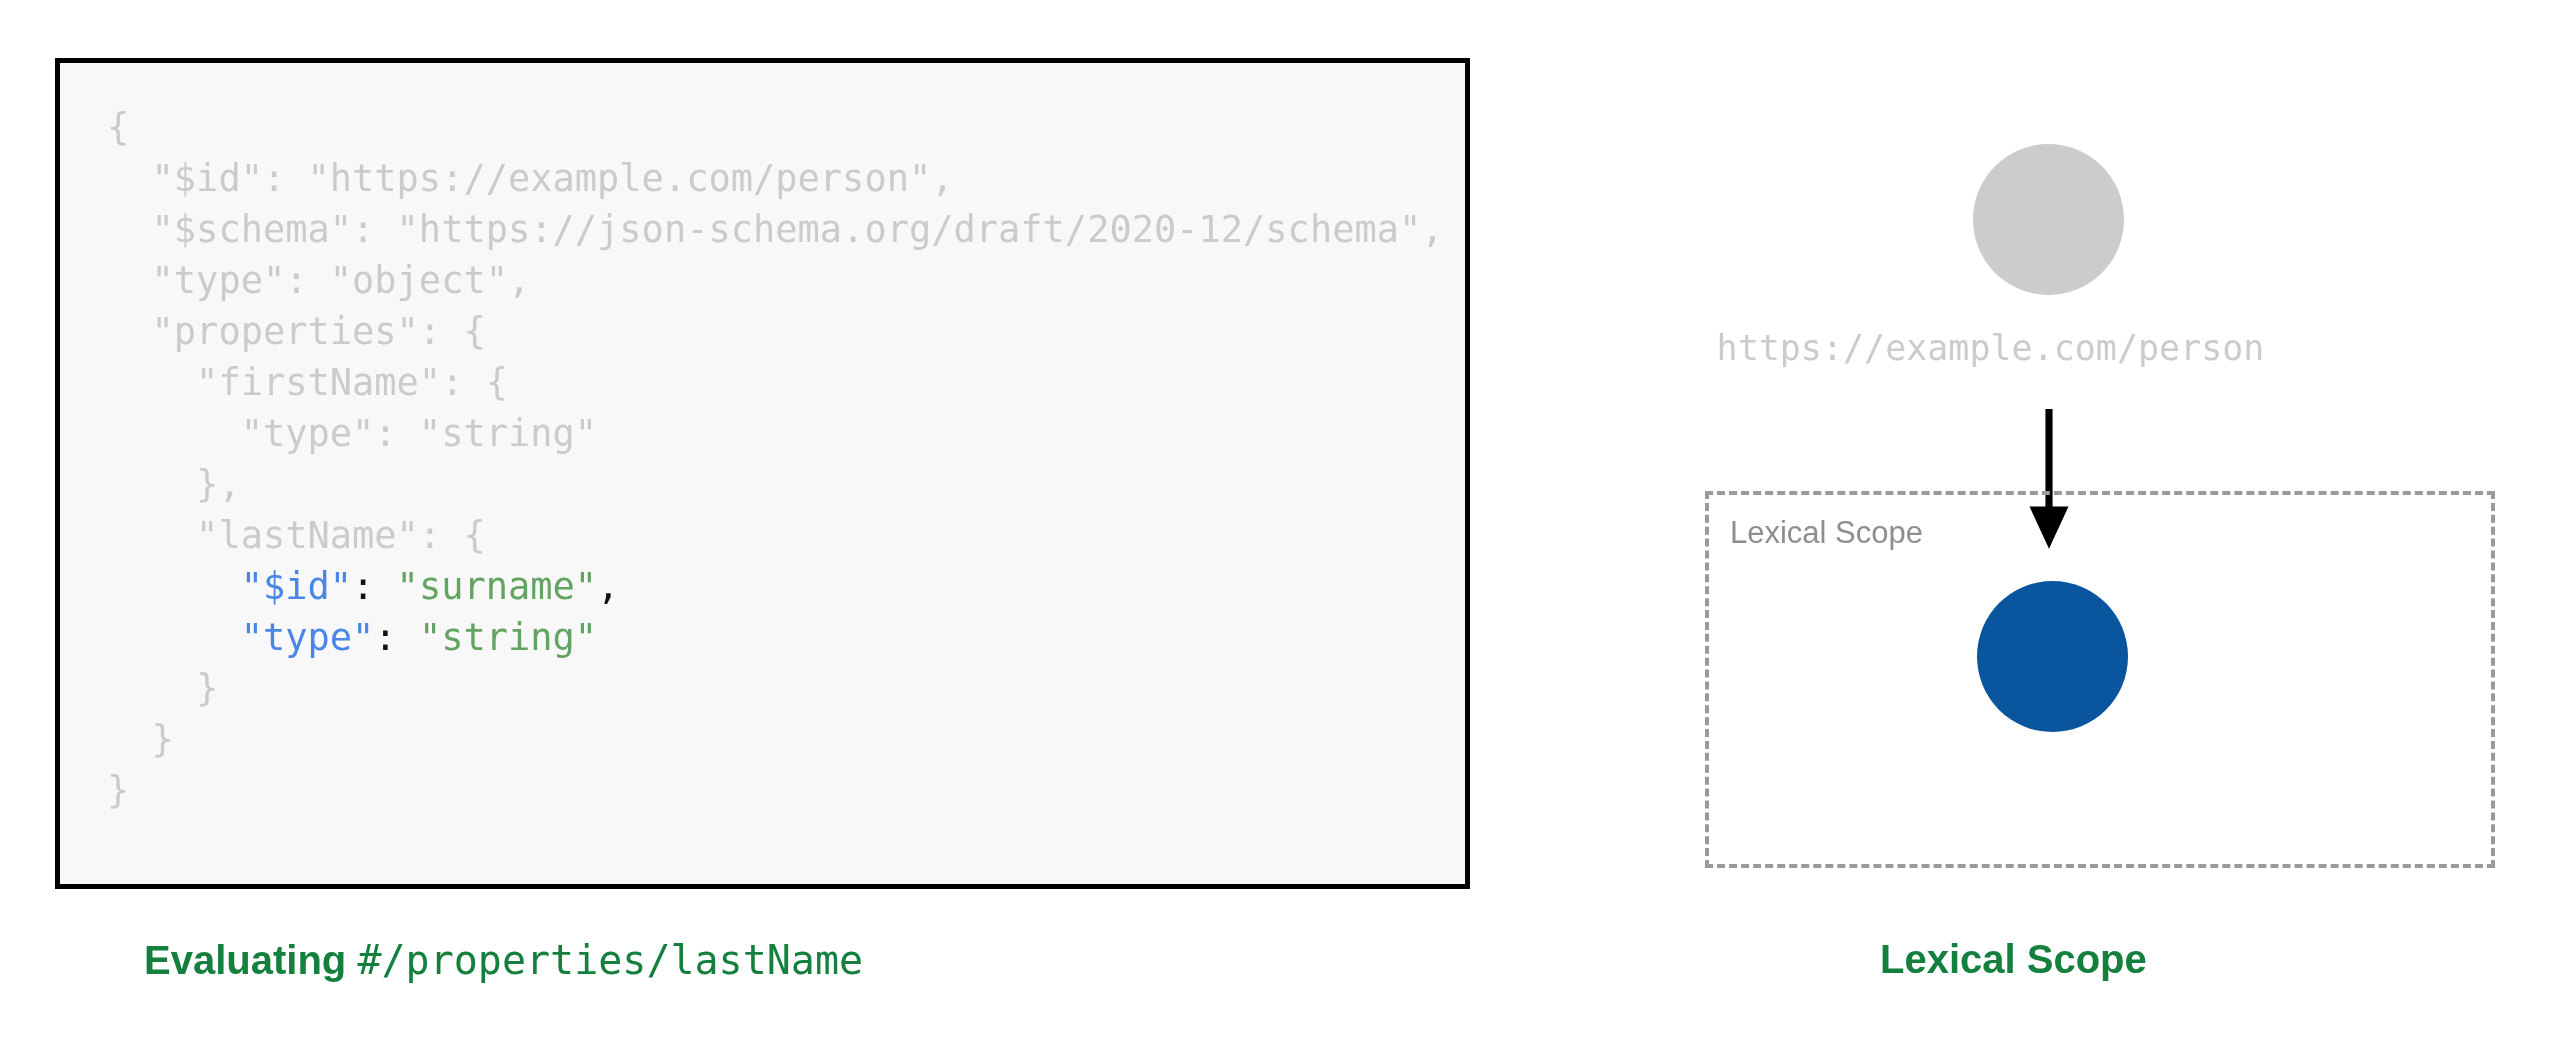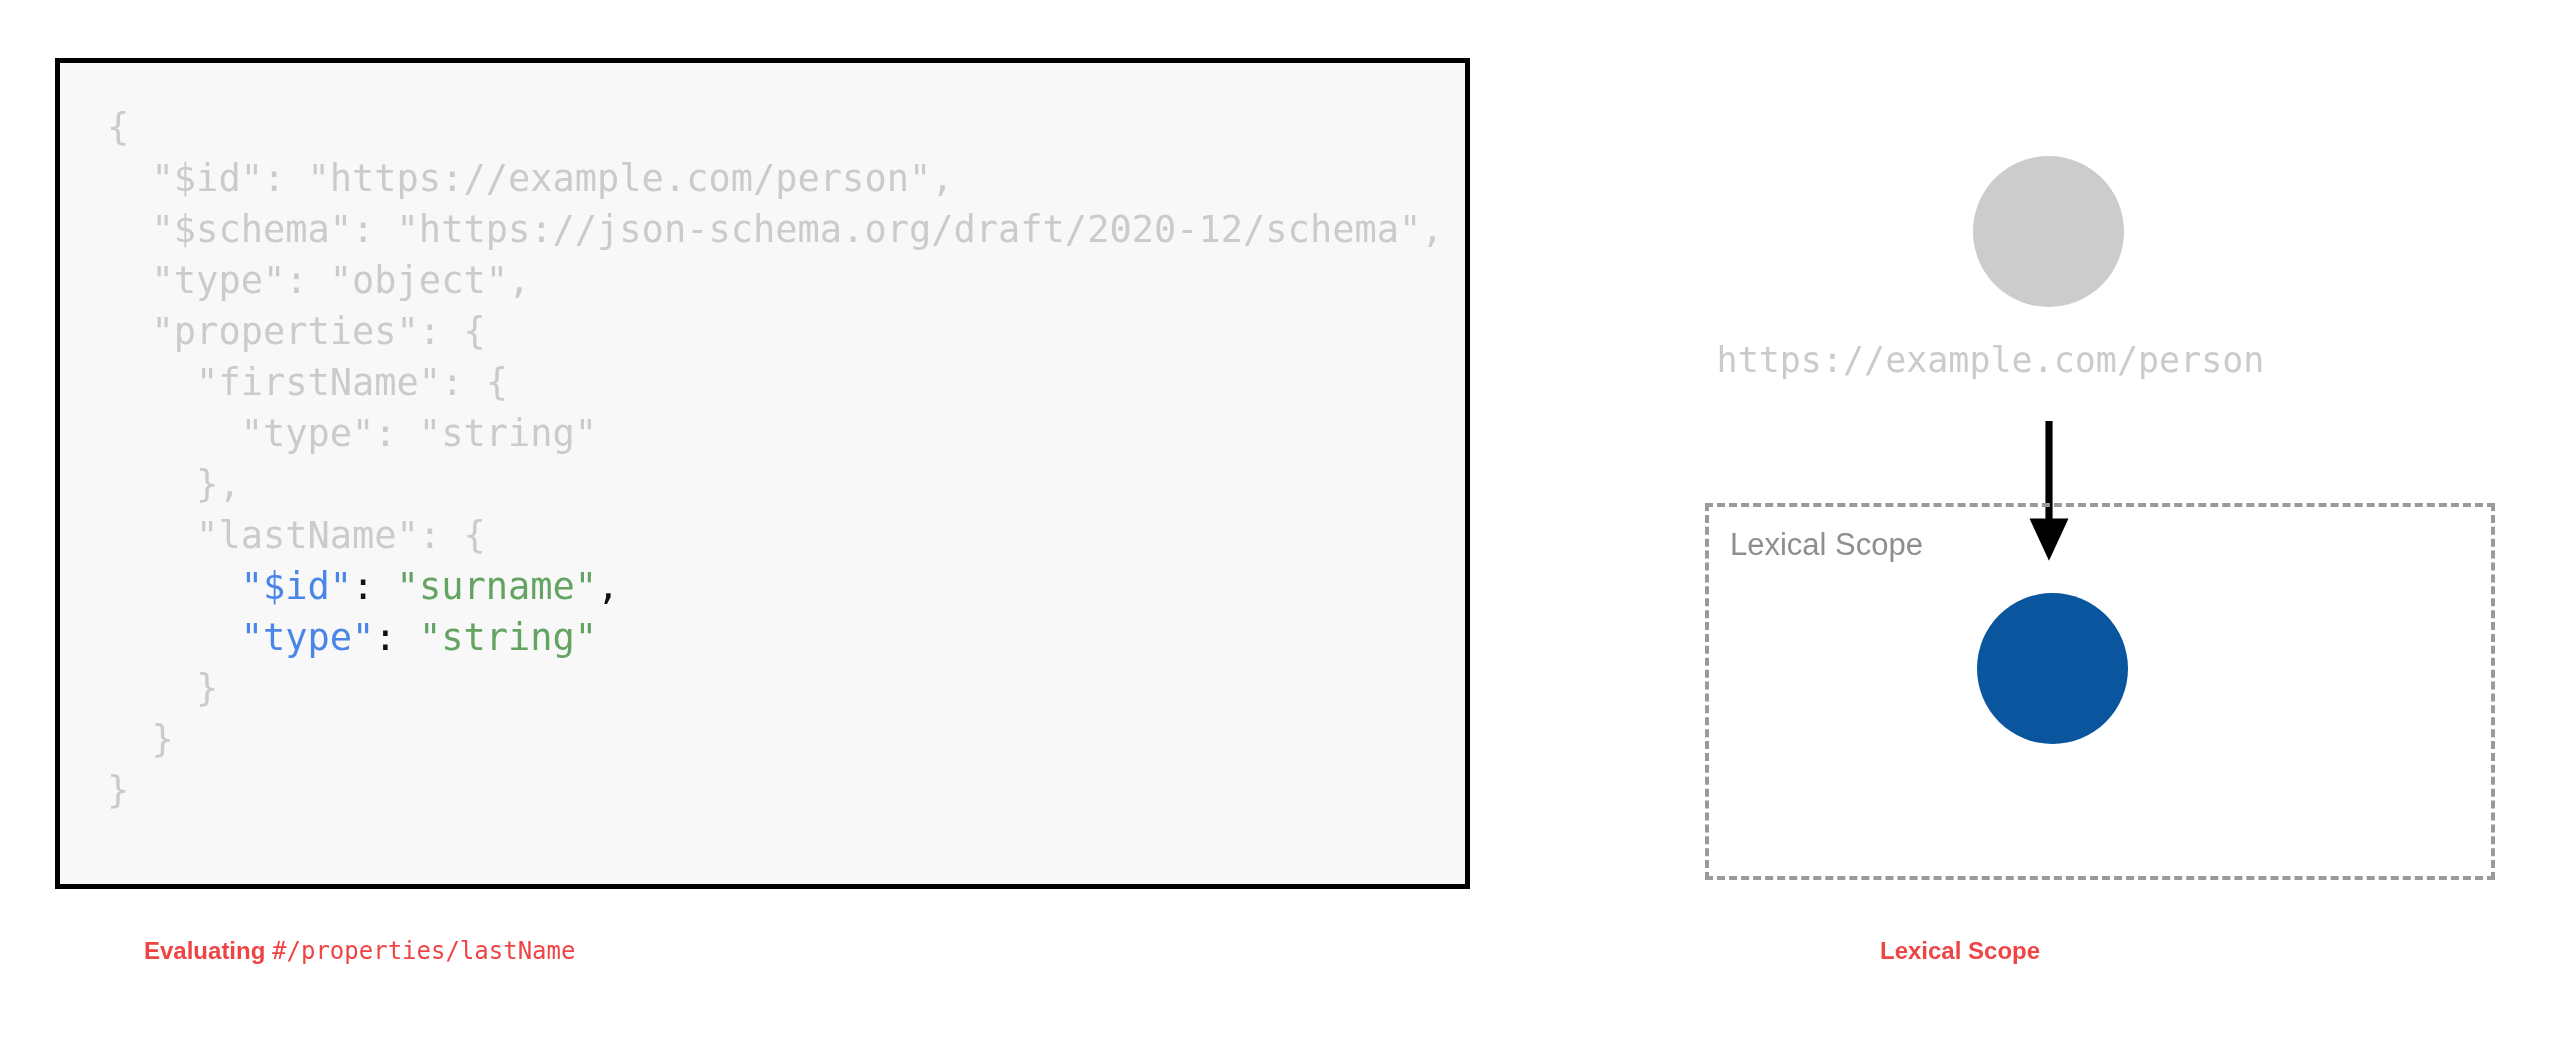--- a/index.html
+++ b/index.html
@@ -39,22 +39,22 @@
   }
   .code-line { display:block; height:51px; color:#cbcbcb; }
   .code-line.dim { color:#cbcbcb; }
   .tok-key   { color:#4a86e8; }
   .tok-str   { color:#64a463; }
   .tok-punct { color:#111111; }
 
   
   .caption {
     position:absolute;
-    font-size:24px;
-    color:#ef4444;
+    font-size:40px;
+    color:#15803d;
     white-space:nowrap;
   }
   .caption .bold-part {
     font-family:"Liberation Sans", sans-serif;
     font-weight:bold;
   }
   .caption .mono-part {
     font-family:"DejaVu Sans Mono", "Liberation Mono", monospace;
     font-weight:normal;
   }
@@ -63,21 +63,21 @@
   }
   #caption-right {
     left:1880px; top:937px;
     font-family:"Liberation Sans", sans-serif;
     font-weight:bold;
   }
 
   
   #right-panel {
     position:absolute;
-    left:1526px; top:12px;
+    left:1526px; top:0px;
     width:1050px; height:1026px;
   }
   #node-person {
     position:absolute;
     left:447px; top:144px;
     width:151px; height:151px;
     border-radius:50%;
     background:#cccccc;
   }
   #label-person {

